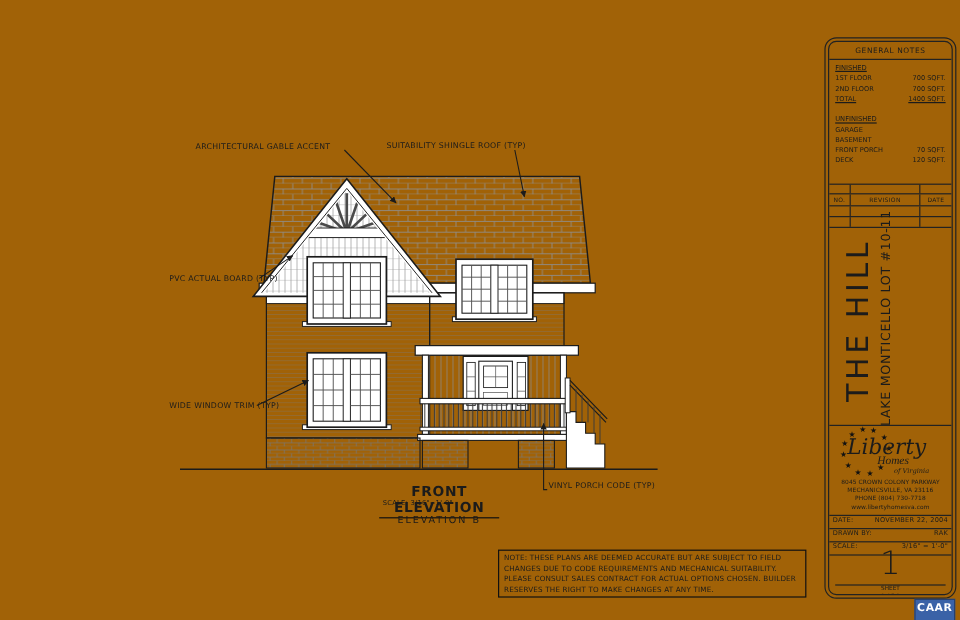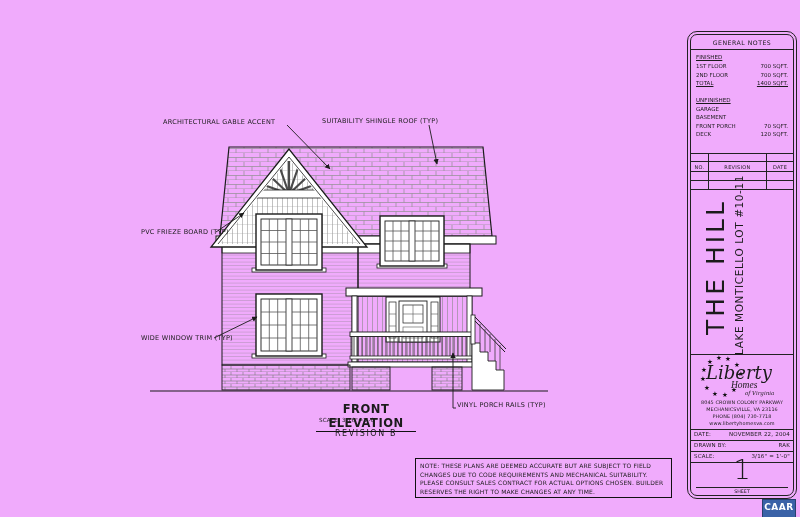--- a/index.html
+++ b/index.html
@@ -1,16 +1,16 @@
 <!DOCTYPE html>
 <html><head>
 <meta charset="utf-8">
 <style>
   html,body{margin:0;padding:0;background:#fff;}
-  #sheet{position:relative;width:800px;height:517px;background:#f0abfc;overflow:hidden;
+  #sheet{position:relative;width:800px;height:517px;background:#a16207;overflow:hidden;
          font-family:"DejaVu Sans",sans-serif;color:#1b1b1b;}
   .abs{position:absolute;}
   
   .ann{position:absolute;font-size:6.5px;letter-spacing:.25px;color:#1b1b1b;white-space:nowrap;}
   
   .ev-title{position:absolute;left:316px;top:402px;width:100px;text-align:center;
             font-size:11.5px;font-weight:bold;letter-spacing:.5px;border-bottom:1.8px solid #111;padding-bottom:1px;}
   .ev-scale{position:absolute;left:319px;top:417px;font-size:5.6px;letter-spacing:.2px;}
   .ev-variant{position:absolute;left:316px;top:429px;width:100px;text-align:center;font-size:8px;letter-spacing:1.6px;}
   
@@ -176,27 +176,27 @@
       <path d="M287 125 L330 169" marker-end="url(#arr)"></path>
       <path d="M429 125 L437 164" marker-end="url(#arr)"></path>
       <path d="M216 232 L244 213" marker-end="url(#arr)"></path>
       <path d="M214 338 L257 317" marker-end="url(#arr)"></path>
       <path d="M456 408 H453 V353" marker-end="url(#arr)"></path>
     </g>
   </svg>
 
   <div class="ann" style="left:163px;top:118px">ARCHITECTURAL GABLE ACCENT</div>
   <div class="ann" style="left:322px;top:117px">SUITABILITY SHINGLE ROOF (TYP)</div>
-  <div class="ann" style="left:141px;top:228px">PVC FRIEZE BOARD (TYP)</div>
+  <div class="ann" style="left:141px;top:228px">PVC ACTUAL BOARD (TYP)</div>
   <div class="ann" style="left:141px;top:334px">WIDE WINDOW TRIM (TYP)</div>
-  <div class="ann" style="left:457px;top:401px">VINYL PORCH RAILS (TYP)</div>
+  <div class="ann" style="left:457px;top:401px">VINYL PORCH CODE (TYP)</div>
 
   <div class="ev-title">FRONT ELEVATION</div>
   <div class="ev-scale">SCALE: 3/16"=1'-0"</div>
-  <div class="ev-variant">REVISION B</div>
+  <div class="ev-variant">ELEVATION B</div>
 
   <div class="notebox">NOTE: THESE PLANS ARE DEEMED ACCURATE BUT ARE SUBJECT TO FIELD CHANGES DUE TO CODE REQUIREMENTS AND MECHANICAL SUITABILITY. PLEASE CONSULT SALES CONTRACT FOR ACTUAL OPTIONS CHOSEN. BUILDER RESERVES THE RIGHT TO MAKE CHANGES AT ANY TIME.</div>
 
   <div class="panel">
     <div class="panel-inner">
 
       <div class="gn-header">GENERAL NOTES</div>
 
       <div class="gn-body">
         <div class="gn-heading">FINISHED</div>

